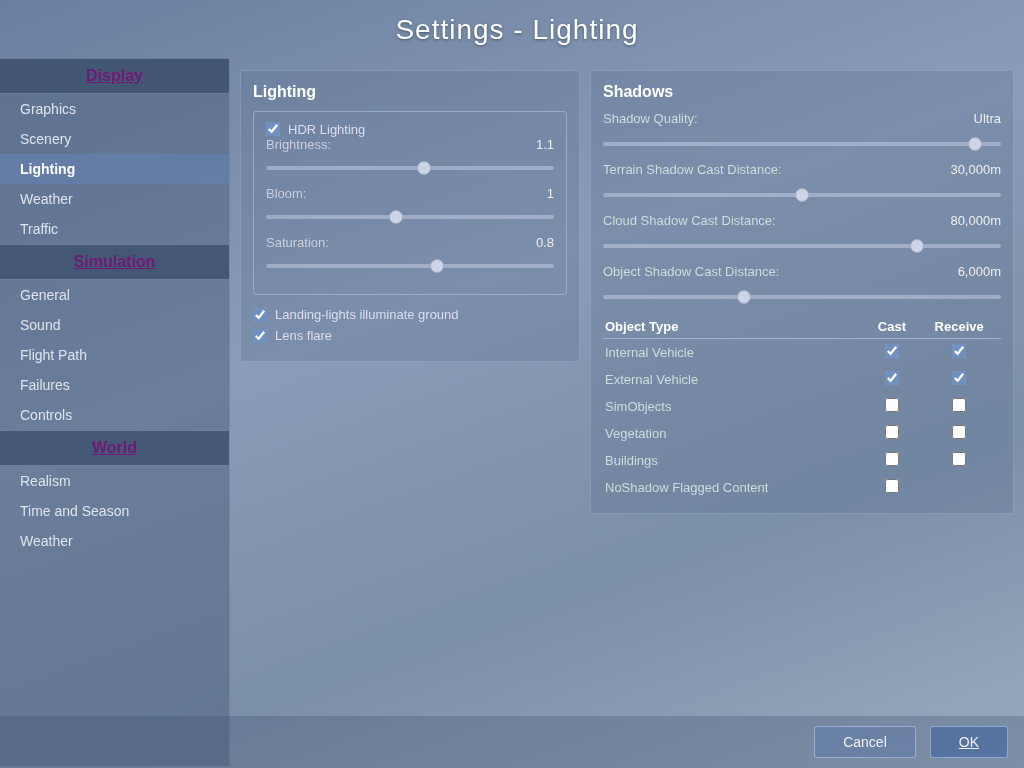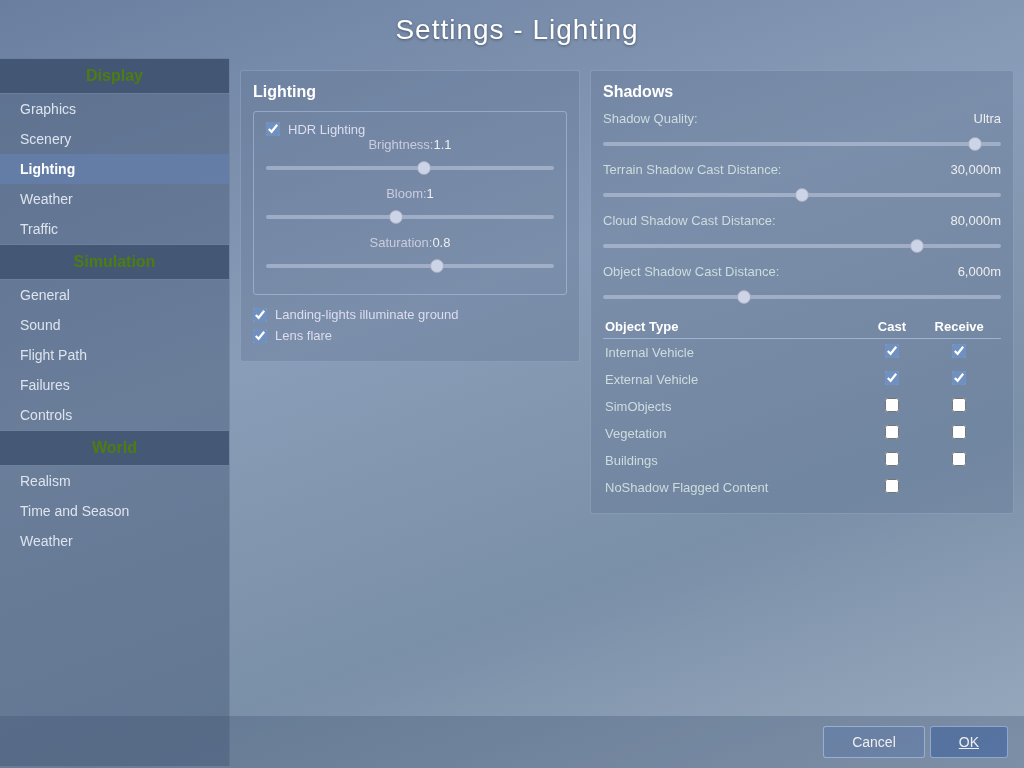--- a/index.html
+++ b/index.html
@@ -43,23 +43,24 @@
     }
 
     .sidebar-section-header {
       background: rgba(60, 80, 110, 0.8);
       border: 1px solid rgba(200,220,255,0.3);
       border-left: none;
       border-right: none;
       text-align: center;
       font-size: 16px;
       font-weight: bold;
-      color: #4d7c0f;
+      color: #701a75;
       padding: 8px 0;
       margin: 0;
+      text-decoration: underline;
     }
 
     .sidebar-item {
       padding: 7px 12px 7px 20px;
       font-size: 14px;
       color: #dde4ee;
       cursor: pointer;
       border-bottom: none;
     }
     .sidebar-item.active {
@@ -109,21 +110,21 @@
       font-size: 13px;
       color: #dde;
       gap: 8px;
     }
 
     .slider-row {
       margin-bottom: 12px;
     }
     .slider-label-row {
       display: flex;
-      justify-content: center;
+      justify-content: space-between;
       font-size: 13px;
       color: #ccd;
       margin-bottom: 4px;
     }
     .slider-value {
       color: #eee;
     }
 
     input[type="range"] {
       width: 100%;
@@ -218,21 +219,21 @@
 
     
     .bottom-bar {
       position: absolute;
       bottom: 0;
       right: 0;
       width: 100%;
       display: flex;
       justify-content: flex-end;
       padding: 10px 16px;
-      gap: 5px;
+      gap: 14px;
       background: rgba(60, 80, 110, 0.3);
     }
 
     .btn {
       padding: 7px 28px;
       font-size: 14px;
       border: 1px solid rgba(200,220,255,0.5);
       background: rgba(100, 125, 165, 0.7);
       color: #eee;
       border-radius: 3px;

